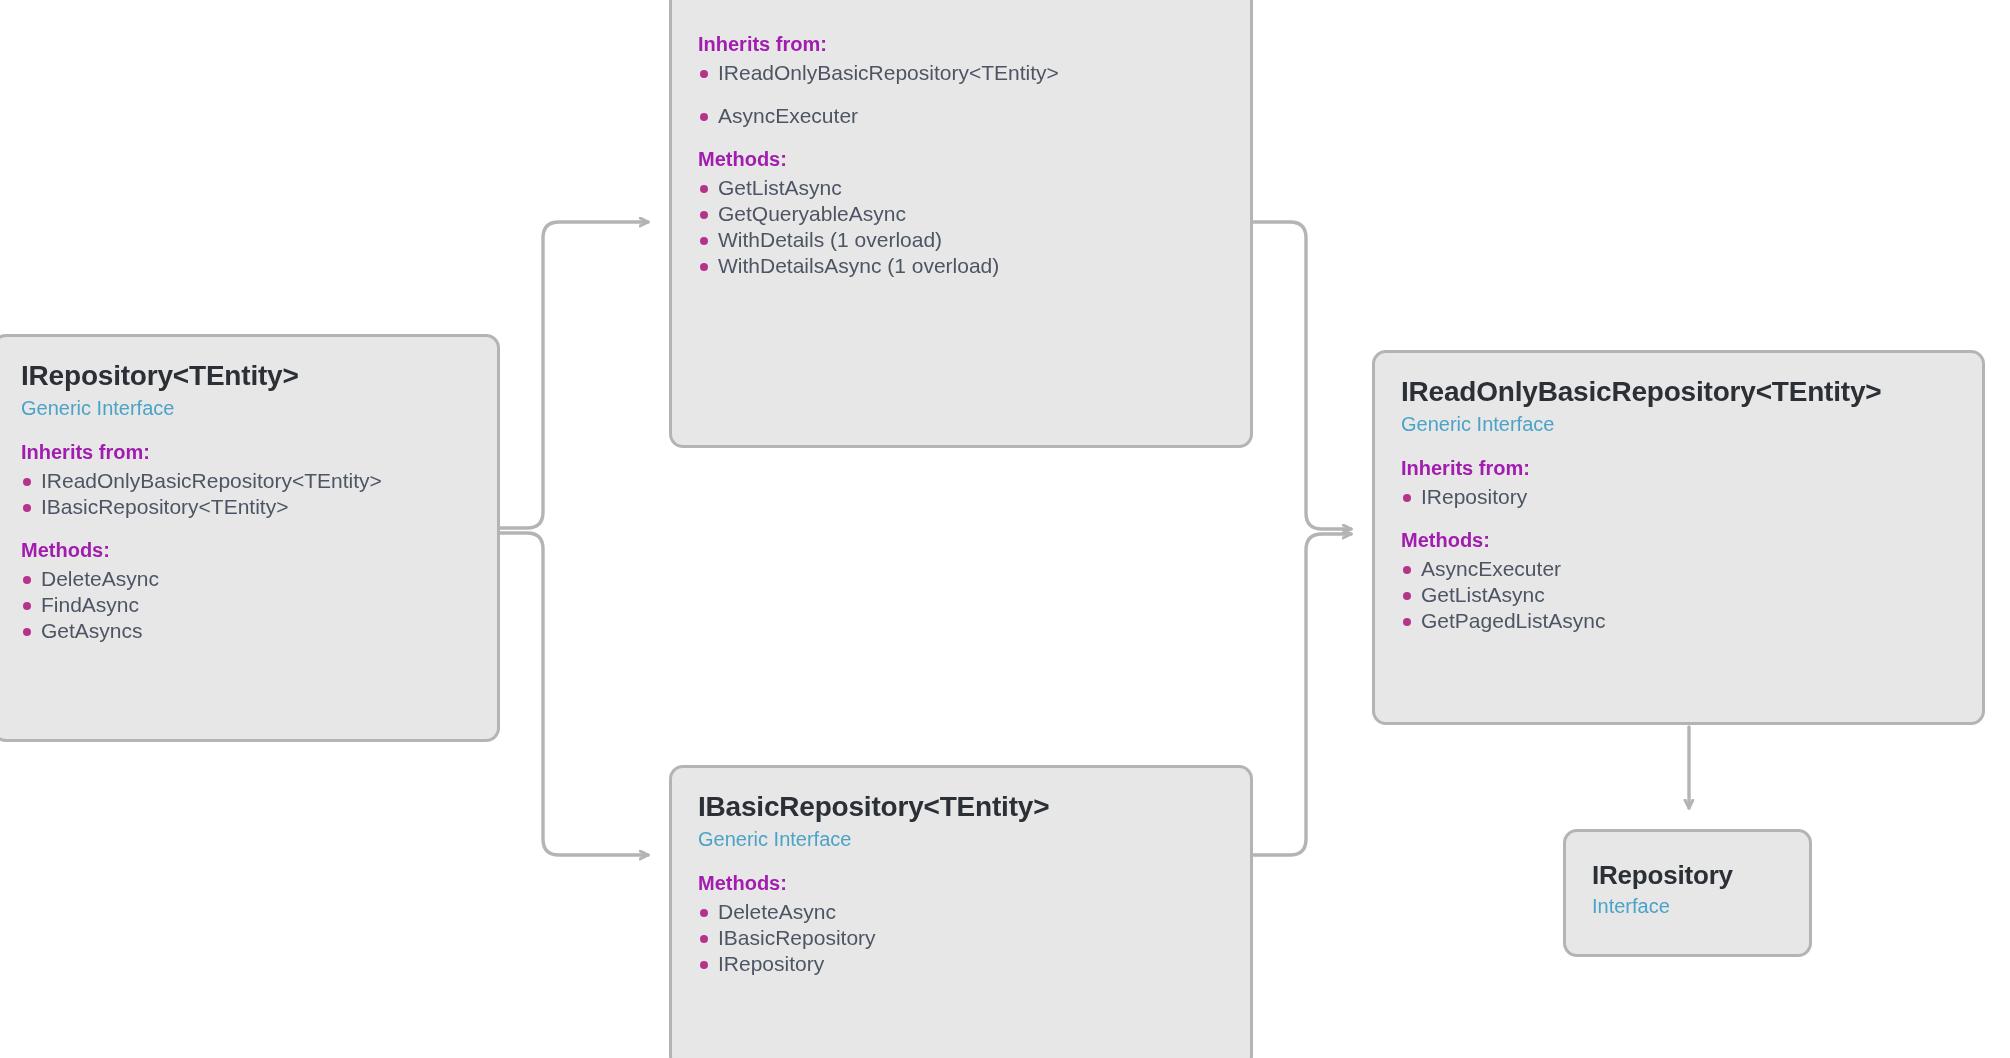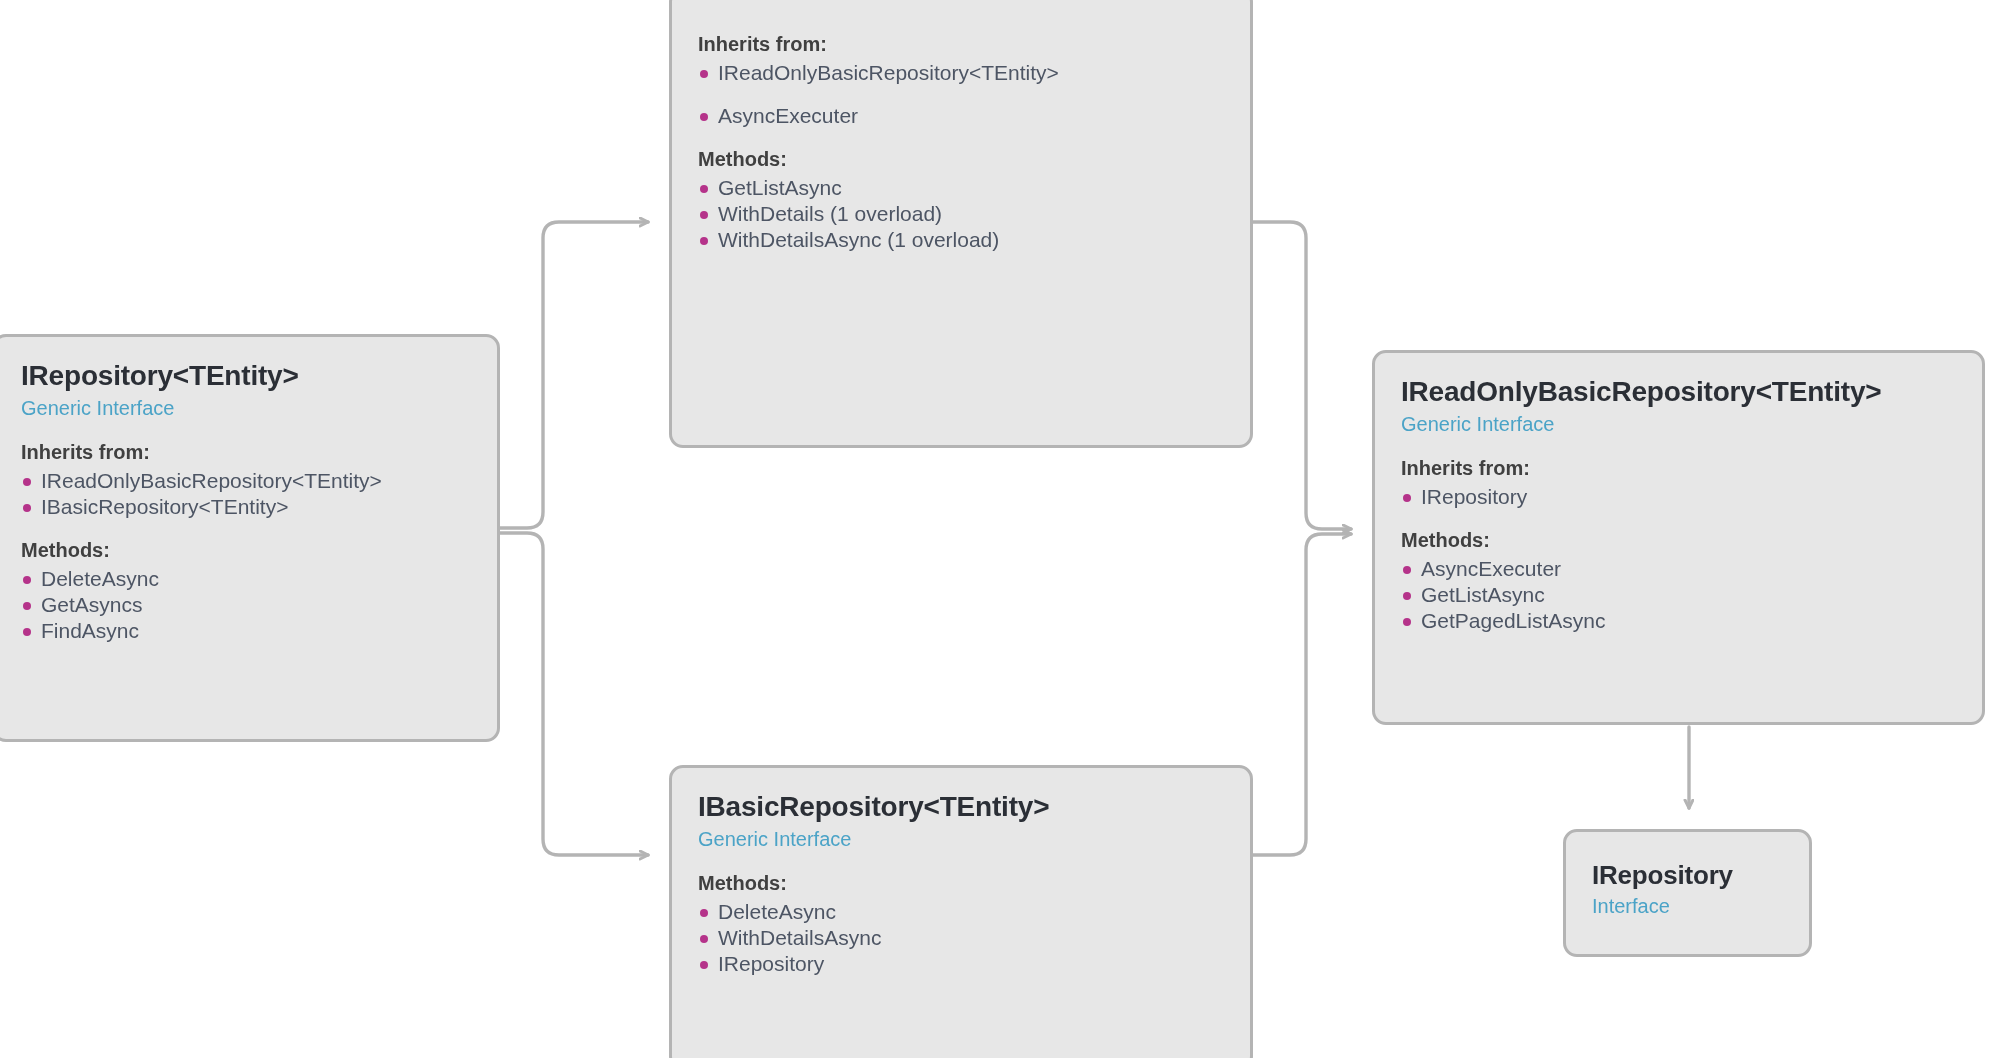--- a/index.html
+++ b/index.html
@@ -52,21 +52,21 @@
   }
   .section {
     margin-top: 17px;
   }
   .section:first-of-type {
     margin-top: 18px;
   }
   .section-label {
     font-size: 20px;
     font-weight: bold;
-    color: #404040;
+    color: #a21caf;
     line-height: 1.3;
     margin-bottom: 3px;
   }
   ul.items {
     list-style: none;
     margin: 0;
     padding: 0;
   }
   ul.items li {
     position: relative;
@@ -156,22 +156,22 @@
       <ul class="items">
         <li>IReadOnlyBasicRepository&lt;TEntity&gt;</li>
         <li>IBasicRepository&lt;TEntity&gt;</li>
       </ul>
     </div>
 
     <div class="section">
       <div class="section-label">Methods:</div>
       <ul class="items">
         <li>DeleteAsync</li>
+        <li>FindAsync</li>
         <li>GetAsyncs</li>
-        <li>FindAsync</li>
       </ul>
     </div>
   </div>
 
   <div class="node" id="node-ireadonlyrepository">
 
     <div class="section">
       <div class="section-label">Inherits from:</div>
       <ul class="items">
         <li>IReadOnlyBasicRepository&lt;TEntity&gt;</li>
@@ -181,20 +181,21 @@
     <div class="section">
       <ul class="items">
         <li>AsyncExecuter</li>
       </ul>
     </div>
 
     <div class="section">
       <div class="section-label">Methods:</div>
       <ul class="items">
         <li>GetListAsync</li>
+        <li>GetQueryableAsync</li>
         <li>WithDetails (1 overload)</li>
         <li>WithDetailsAsync (1 overload)</li>
       </ul>
     </div>
   </div>
 
   <div class="node" id="node-ireadonlybasicrepository">
     <div class="node-title">IReadOnlyBasicRepository&lt;TEntity&gt;</div>
     <div class="node-subtitle">Generic Interface</div>
 
@@ -216,21 +217,21 @@
   </div>
 
   <div class="node" id="node-ibasicrepository">
     <div class="node-title">IBasicRepository&lt;TEntity&gt;</div>
     <div class="node-subtitle">Generic Interface</div>
 
     <div class="section">
       <div class="section-label">Methods:</div>
       <ul class="items">
         <li>DeleteAsync</li>
-        <li>WithDetailsAsync</li>
+        <li>IBasicRepository</li>
         <li>IRepository</li>
       </ul>
     </div>
   </div>
 
   <div class="node" id="node-irepository-plain">
     <div class="node-title">IRepository</div>
     <div class="node-subtitle">Interface</div>
   </div>
 

